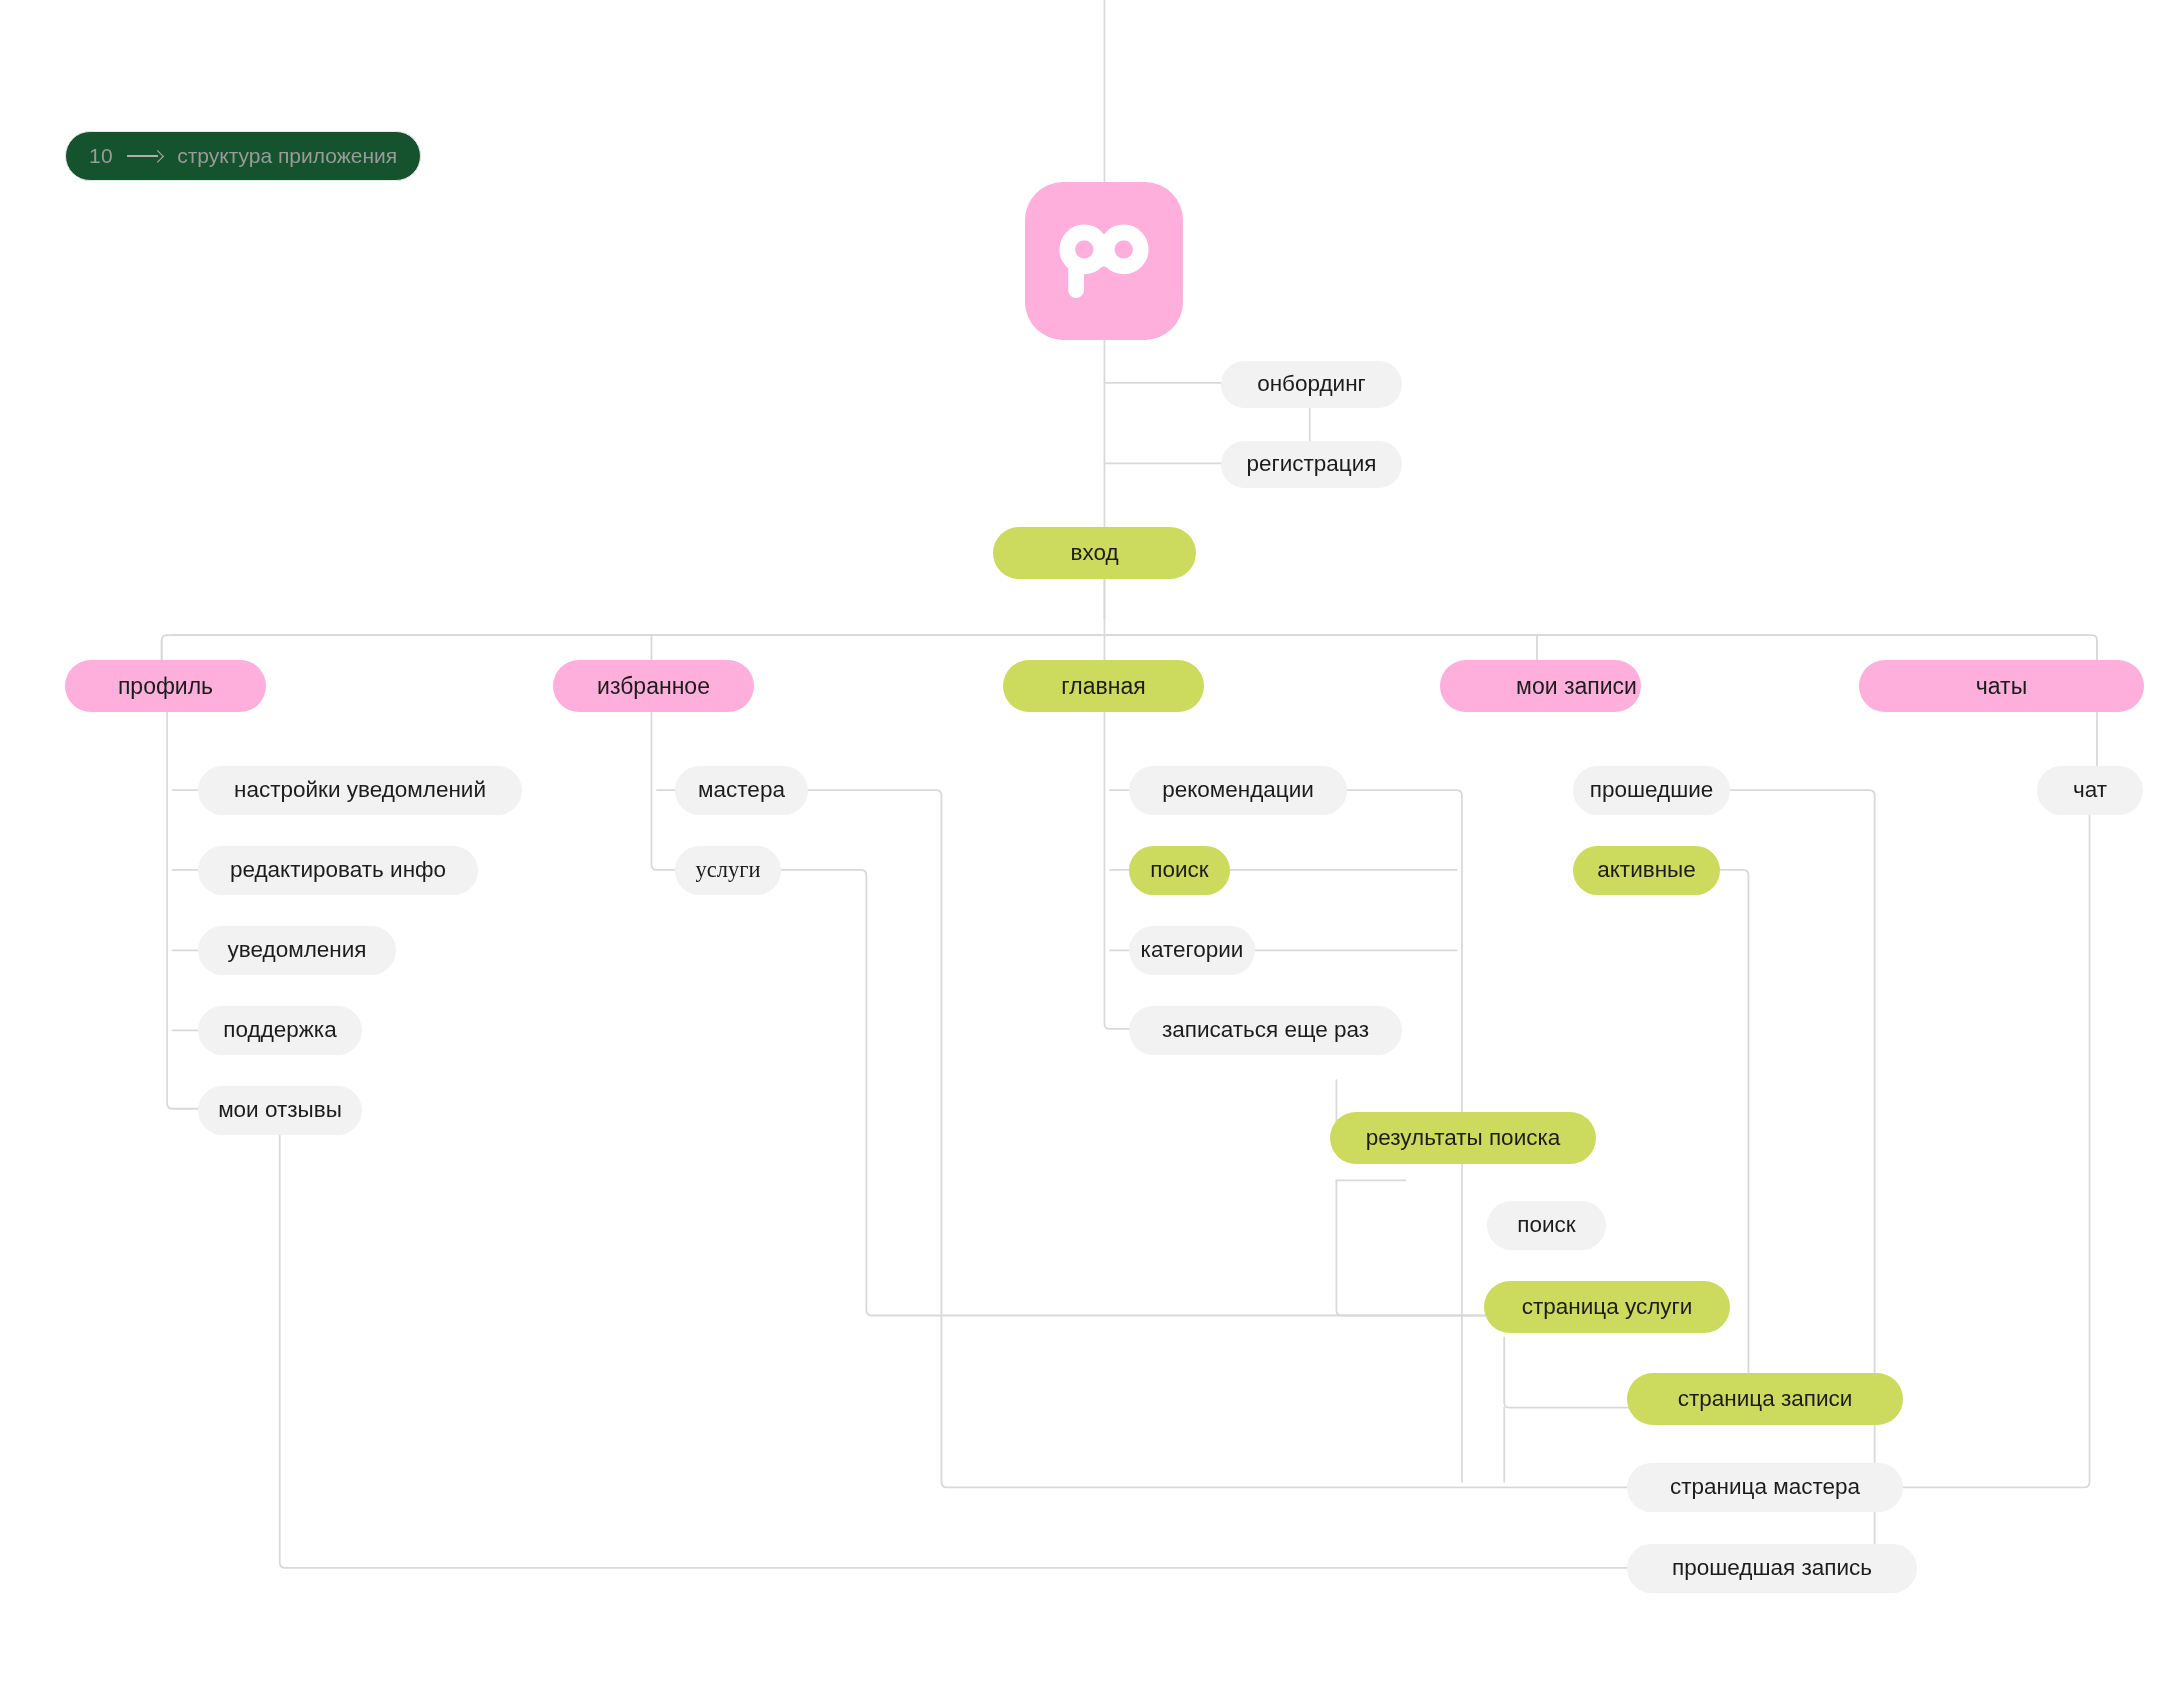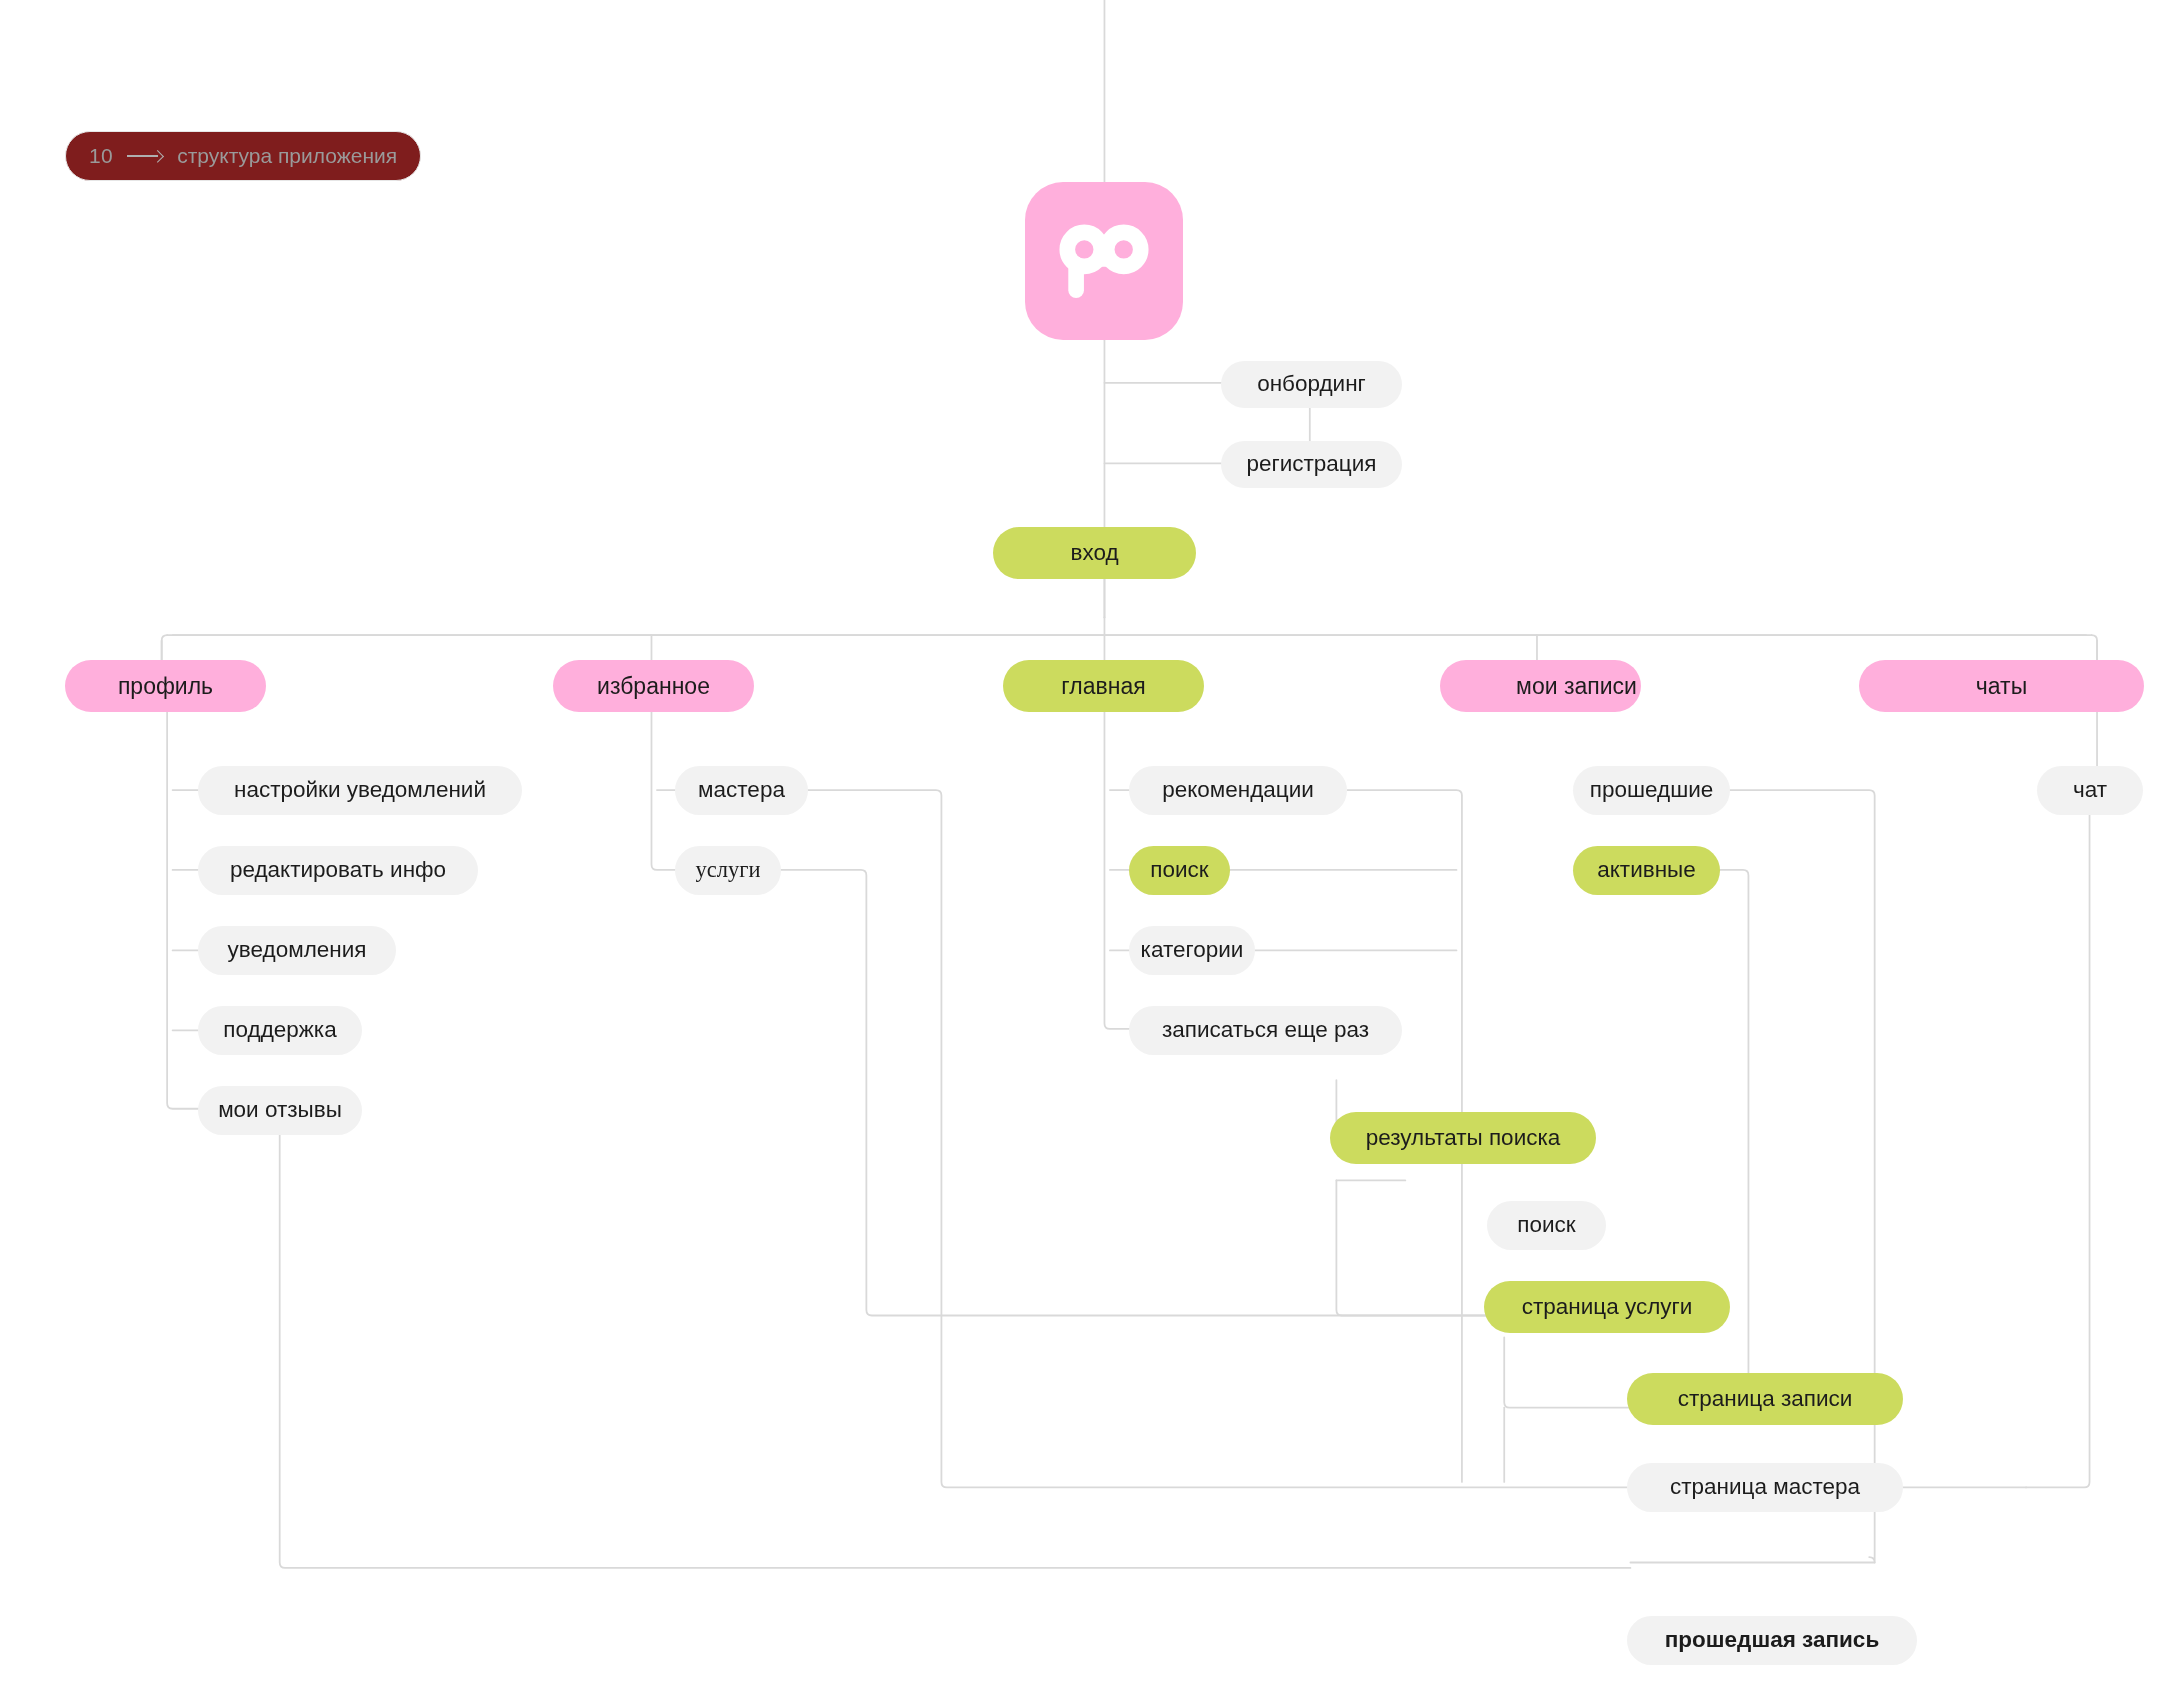--- a/index.html
+++ b/index.html
@@ -10,21 +10,21 @@
     position: relative; overflow: hidden;
   }
   #canvas { position: absolute; inset: 0; width: 2183px; height: 1701px; }
   #wires { position: absolute; left: 0; top: 0; width: 2183px; height: 1701px; z-index: 1; }
 
   .badge {
     position: absolute; left: 65px; top: 131px;
     height: 50px; padding: 0 23px;
     border: 1.4px solid #E6E6E6; border-radius: 27px;
     display: flex; align-items: center; gap: 13.6px;
-    background: #7f1d1d; z-index: 4;
+    background: #14532d; z-index: 4;
   }
   .badge .num { font-size: 21px; color: #9A9A9A; letter-spacing: 0.3px; }
   .badge .arrow { display: block; width: 37px; height: 9.6px; position: relative; }
   .badge .arrow::before {
     content: ""; position: absolute; left: 0; top: 4.1px;
     width: 31px; height: 1.4px; background: #AFAFAF;
   }
   .badge .arrow::after {
     content: ""; position: absolute; right: 1.4px; top: 0.7px;
     width: 8.2px; height: 8.2px;
@@ -234,18 +234,18 @@
   </div>
   <div class="node green" style="left:1484px; top:1281px; width:246px; height:52px;">
     <span>страница услуги</span>
   </div>
   <div class="node green" style="left:1627px; top:1373px; width:276px; height:52px;">
     <span>страница записи</span>
   </div>
   <div class="node grey" style="left:1627px; top:1463px; width:276px; height:49px;">
     <span>страница мастера</span>
   </div>
-  <div class="node grey" style="left:1627px; top:1616px; width:290px; height:49px;font-weight:bold;">
+  <div class="node grey" style="left:1627px; top:1544px; width:290px; height:49px;">
     <span>прошедшая запись</span>
   </div>
 
 </div>
 
 
 </body></html>

